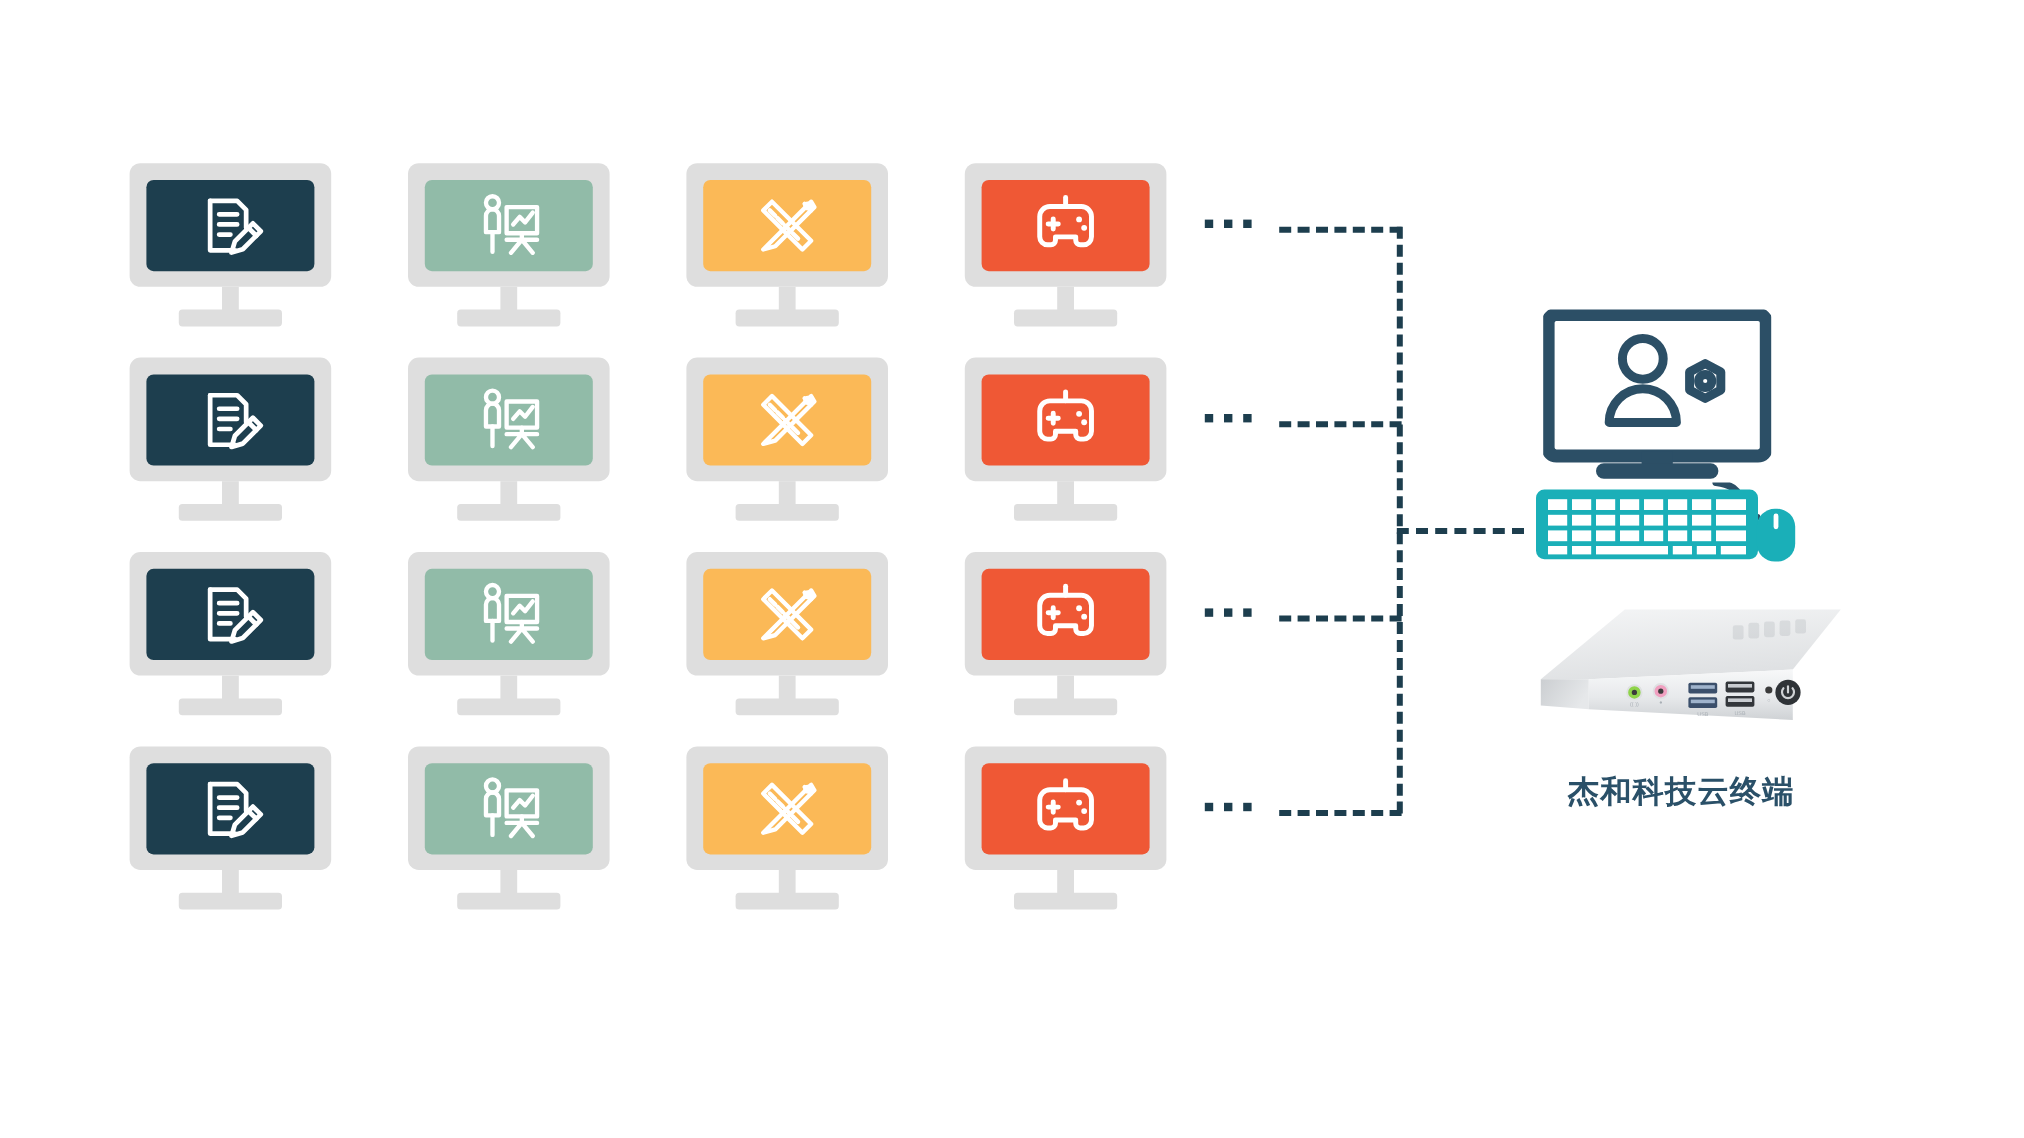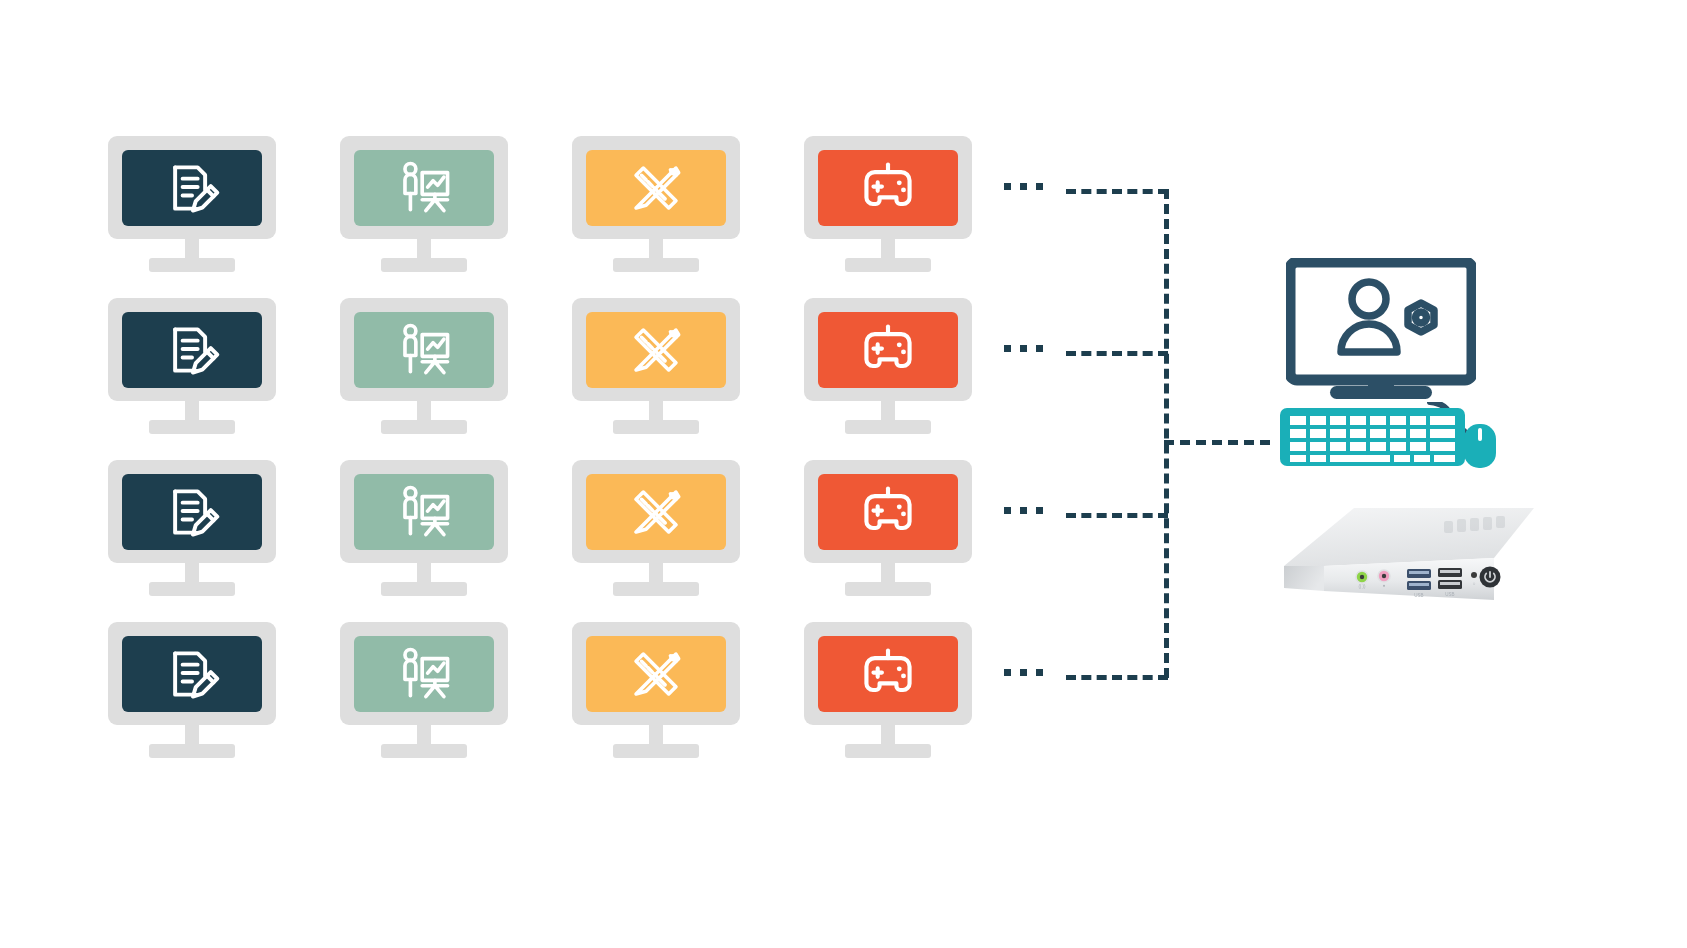--- a/index.html
+++ b/index.html
@@ -498,15 +498,16 @@
         <g fill="#aab0b6" font-size="4.5" font-family="Liberation Sans, sans-serif" text-anchor="middle">
           <text x="100" y="100">(( ))</text>
           <text x="122" y="99">●</text>
           <text x="157" y="109">USB</text>
           <text x="188" y="108">USB</text>
           <text x="212" y="97">○</text>
         </g>
       </svg>
     </div>
 
+    <div class="host-label">杰和科技云终端</div>
   </div>
 
 </div>
 
 </body></html>

